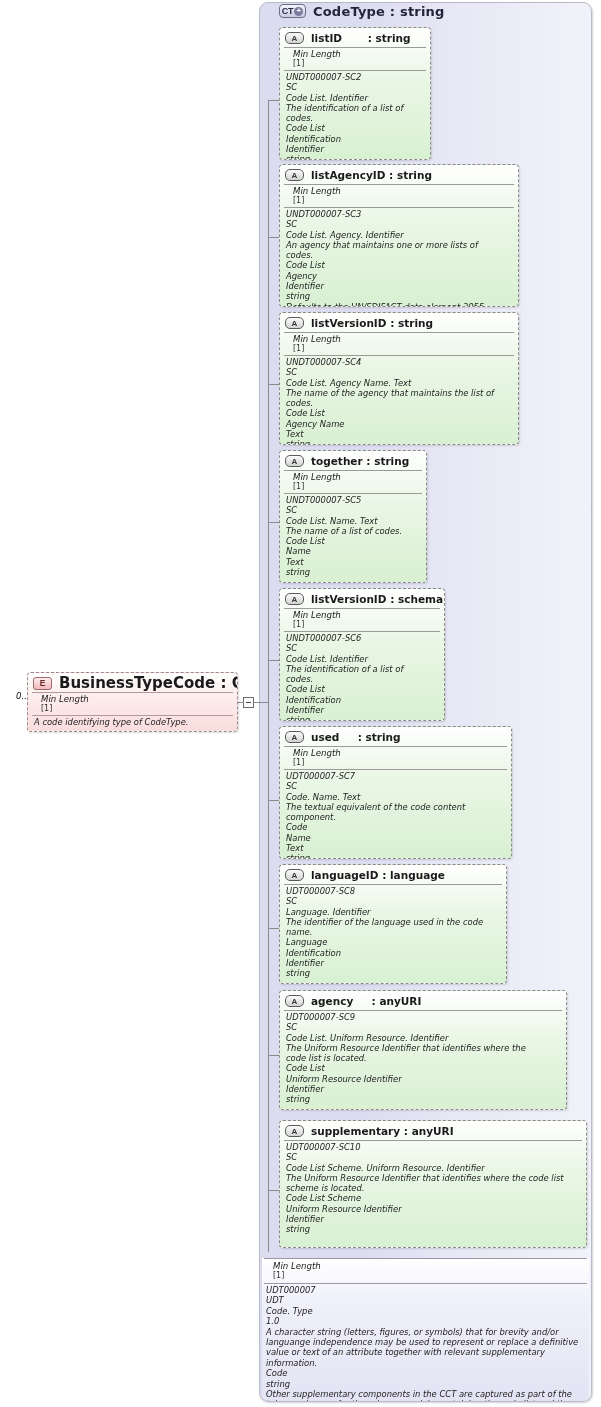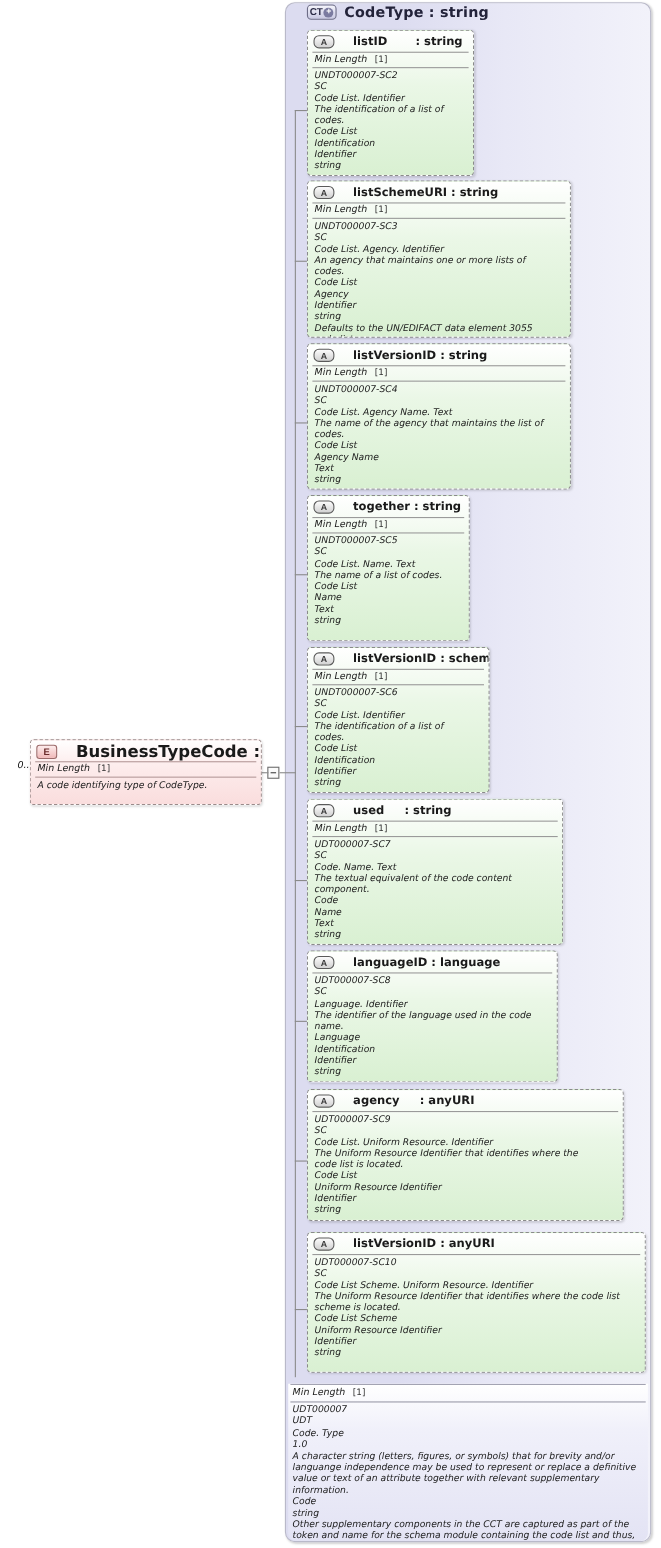--- a/index.html
+++ b/index.html
@@ -77,34 +77,35 @@
     width: 19px; height: 12px;
     border: 1px solid #5a5a5a;
     border-radius: 5px;
     background: linear-gradient(to bottom,#fbfbfb,#d2d2d2);
     display: flex; align-items: center; justify-content: center;
     font-size: 8px; font-weight: bold; color: #3a3a3a;
     box-sizing: border-box;
     flex: none;
   }
   .attr-name {
-    margin-left: 17px;
+    margin-left: 7px;
     font-size: 10.5px; font-weight: bold; color: #1a1a1a;
     font-family: "DejaVu Sans", sans-serif;
     white-space: pre;
   }
   .sep {
     height: 1px; background: #9a9a9a;
     margin: 0 4px;
   }
   .minlen-row {
     display: flex; align-items: baseline;
     padding: 1px 6px 2px 6px;
     font-size: 8.6px; font-style: italic; color: #1a1a1a;
     font-family: "DejaVu Sans", sans-serif;
+    flex-direction: column;
   }
   .minlen-row .card {
     margin-left: 7px; font-style: normal;
     font-size: 8px; color: #333;
   }
   .doc {
     padding: 1px 18px 3px 6px;
     font-size: 8.4px; font-style: italic; color: #1c1c1c;
     font-family: "DejaVu Sans", sans-serif;
     line-height: 10.3px;
@@ -233,21 +234,21 @@
 The identification of a list of codes.
 Code List
 Identification
 Identifier
 string</div>
 </div>
 
 <div class="attr-box" style="left:279px; top:164px; width:240px; height:143px;">
   <div class="attr-head">
     <span class="a-badge">A</span>
-    <span class="attr-name">listSchemeURI : string</span>
+    <span class="attr-name">listAgencyID : string</span>
   </div>
   <div class="sep"></div>
   <div class="minlen-row">
     <span>Min Length</span>
     <span class="card">[1]</span>
   </div>
   <div class="sep"></div>
   <div class="doc">UNDT000007-SC3
 SC
 Code List. Agency. Identifier
@@ -371,21 +372,21 @@
 The Uniform Resource Identifier that identifies where the code list is located.
 Code List
 Uniform Resource Identifier
 Identifier
 string</div>
 </div>
 
 <div class="attr-box" style="left:279px; top:1120px; width:308px; height:128px;">
   <div class="attr-head">
     <span class="a-badge">A</span>
-    <span class="attr-name">listVersionID : anyURI</span>
+    <span class="attr-name">supplementary : anyURI</span>
   </div>
   <div class="sep"></div>
   <div class="doc">UDT000007-SC10
 SC
 Code List Scheme. Uniform Resource. Identifier
 The Uniform Resource Identifier that identifies where the code list scheme is located.
 Code List Scheme
 Uniform Resource Identifier
 Identifier
 string</div>

